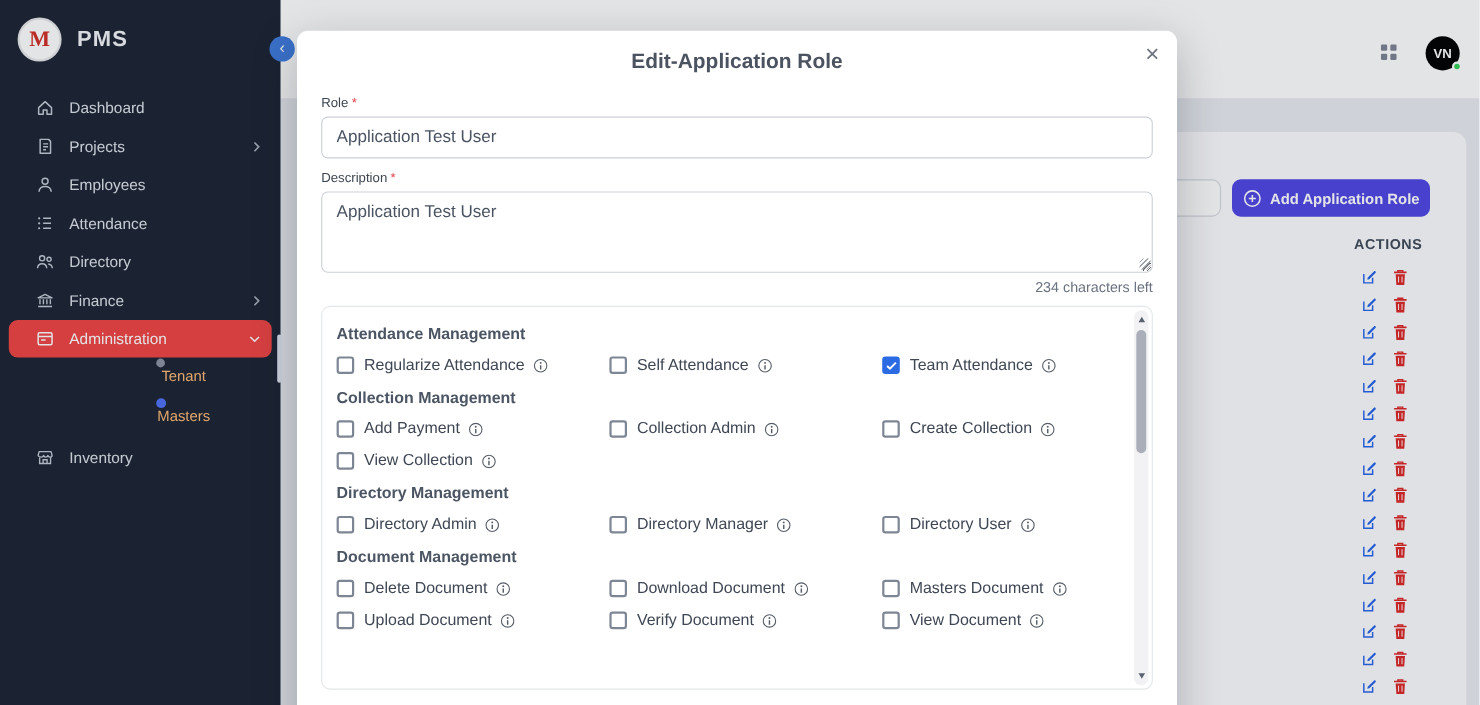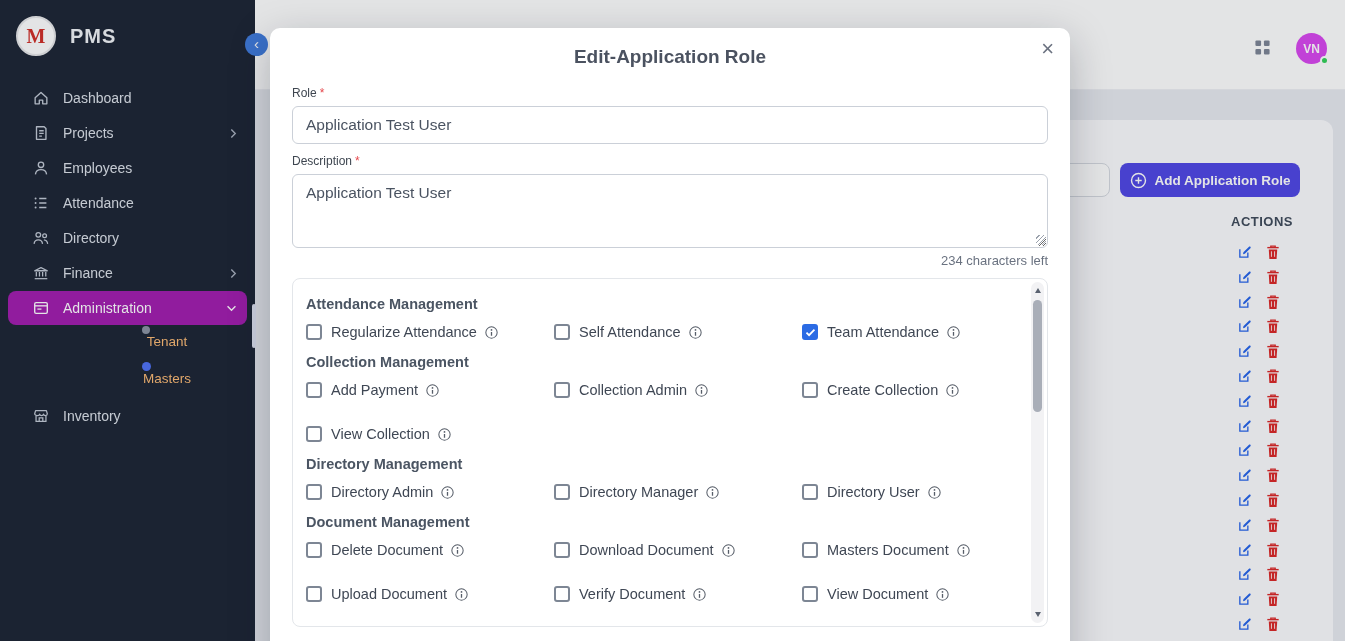--- a/index.html
+++ b/index.html
@@ -8,34 +8,34 @@
   
   .sidebar { position:absolute; left:0; top:0; width:255px; height:641px; background:#1c2434; z-index:5; }
   .brand { display:flex; align-items:center; gap:14px; padding:14px 16px; height:72px; }
   .logo { width:40px; height:40px; border-radius:50%; background:#fff; border:2px solid #e8e8ea; display:flex; align-items:center; justify-content:center;
           color:#d12d26; font-weight:bold; font-size:20px; font-family:"Liberation Serif",serif; }
   .brand-name { color:#f2f4f8; font-size:20px; font-weight:bold; letter-spacing:1px; }
   .nav { padding-top:8px; }
   .nav-item { display:flex; align-items:center; height:34px; margin:1px 8px; padding:0 10px 0 24px; border-radius:8px; color:#dde2ea; font-size:14px; cursor:pointer; }
   .nav-item .nav-icon { width:18px; height:18px; margin-right:13px; color:#c3cad6; display:inline-flex; }
   .nav-item .nav-chev { margin-left:auto; color:#aab2c0; display:inline-flex; align-items:center; }
-  .nav-item.active { background:#a21caf; color:#ffffff; }
+  .nav-item.active { background:#ef4444; color:#ffffff; }
   .nav-item.active .nav-icon, .nav-item.active .nav-chev { color:#ffffff; }
   .nav-sub { display:flex; align-items:center; height:36px; padding-left:37px; color:#fdba74; font-size:13.5px; cursor:pointer;flex-direction:column; }
   .dot { width:8px; height:8px; border-radius:50%; background:#8b93a3; }
   .dot-active { background:#4f71f6; width:9px; height:9px; }
   .nav-sub .nav-label { margin-left:42px; }
   .active-edge { position:absolute; left:252px; top:304px; width:4px; height:44px; background:#e3e6f5; border-radius:2px; z-index:6; }
 
   
   .topbar { position:absolute; left:255px; top:0; width:1090px; height:90px; background:#ffffff; border-bottom:1px solid #eef0f4; z-index:4; }
   .collapse-btn { position:absolute; left:245px; top:33px; width:23px; height:23px; border-radius:50%; background:#3f7bdf; color:#fff;
                   display:flex; align-items:center; justify-content:center; font-size:15px; line-height:1; z-index:7; cursor:pointer; padding-bottom:2px; }
   .grid-btn { position:absolute; left:1254px; top:39px; width:18px; height:18px; color:#7d8596; z-index:6; cursor:pointer; }
-  .avatar { position:absolute; left:1296px; top:33px; width:31px; height:31px; border-radius:50%; background:#d946ef; color:#fff; font-size:12px; font-weight:bold;
+  .avatar { position:absolute; left:1296px; top:33px; width:31px; height:31px; border-radius:50%; background:#000000; color:#fff; font-size:12px; font-weight:bold;
             display:flex; align-items:center; justify-content:center; z-index:6; cursor:pointer; }
   .avatar-dot { position:absolute; right:-2px; bottom:-1px; width:9px; height:9px; border-radius:50%; background:#31d158; border:2px solid #fff; }
 
   
   .bg-card { position:absolute; left:270px; top:120px; width:1063px; height:540px; background:#fcfcfe; border-radius:12px; z-index:3; }
   .search-stub { position:absolute; left:1045px; top:163px; width:65px; height:34px; background:#fff; border:1px solid #d6dae1; border-radius:8px; z-index:3; }
   .add-role-btn { position:absolute; left:1120px; top:163px; width:180px; height:34px; background:#4f46e5; border-radius:8px; color:#fff; font-size:13.5px; font-weight:600;
                   display:flex; align-items:center; justify-content:center; gap:8px; z-index:3; cursor:pointer; border:none; }
   .add-role-btn .plus-ic { width:17px; height:17px; display:inline-flex; }
   .actions-header { position:absolute; left:1231px; top:214px; font-size:13px; font-weight:bold; color:#3f4a5a; letter-spacing:.5px; z-index:3; }
@@ -62,21 +62,21 @@
   .text-area { width:100%; height:74px; border:1px solid #cbd0d8; border-radius:6px; padding:9px 13px; font-size:15.5px; color:#4a5361;
                font-family:"Liberation Sans",sans-serif; resize:vertical; outline:none; display:block; }
   .ta-grip { position:absolute; right:2px; bottom:3px; width:10px; height:10px;
              background:repeating-linear-gradient(135deg, transparent 0 2px, #9aa1ac 2px 3px); pointer-events:none; }
   .char-counter { text-align:right; font-size:13px; color:#6a7280; margin:5px 0 10px; }
   .field-block { margin-bottom:10px; }
 
   .perm-box { position:relative; border:1px solid #e3e6ea; border-radius:8px; height:349px; overflow:hidden; }
   .perm-scroll { height:100%; overflow:hidden; padding:11px 34px 11px 13px; }
   .perm-title { font-size:14.5px; font-weight:bold; color:#4b5563; margin:6px 0 12px; }
-  .perm-grid { display:grid; grid-template-columns:248px 248px 1fr; row-gap:28px; margin-bottom:14px; }
+  .perm-grid { display:grid; grid-template-columns:248px 248px 1fr; row-gap:13px; margin-bottom:14px; }
   .perm-item { display:flex; align-items:center; gap:9px; }
   .cb { width:16px; height:16px; border:2px solid #7d8694; border-radius:3px; background:#fff; display:inline-flex; align-items:center; justify-content:center; flex:none; cursor:pointer; }
   .cb-on { background:#2b6be4; border-color:#2b6be4; }
   .perm-label { font-size:14.5px; color:#3f4754; }
   .info { color:#565d68; display:inline-flex; margin-left:-1px; cursor:pointer; }
 
   .sb-track { position:absolute; right:3px; top:3px; bottom:3px; width:13px; background:#f2f2f4; border-radius:7px; }
   .sb-thumb { position:absolute; left:2px; top:18px; width:9px; height:112px; background:#a9aeb8; border-radius:5px; cursor:grab; }
   .sb-arrow { position:absolute; left:3.5px; width:0; height:0; border-left:3.5px solid transparent; border-right:3.5px solid transparent; }
   .sb-up { top:6px; border-bottom:5px solid #5a6270; }

